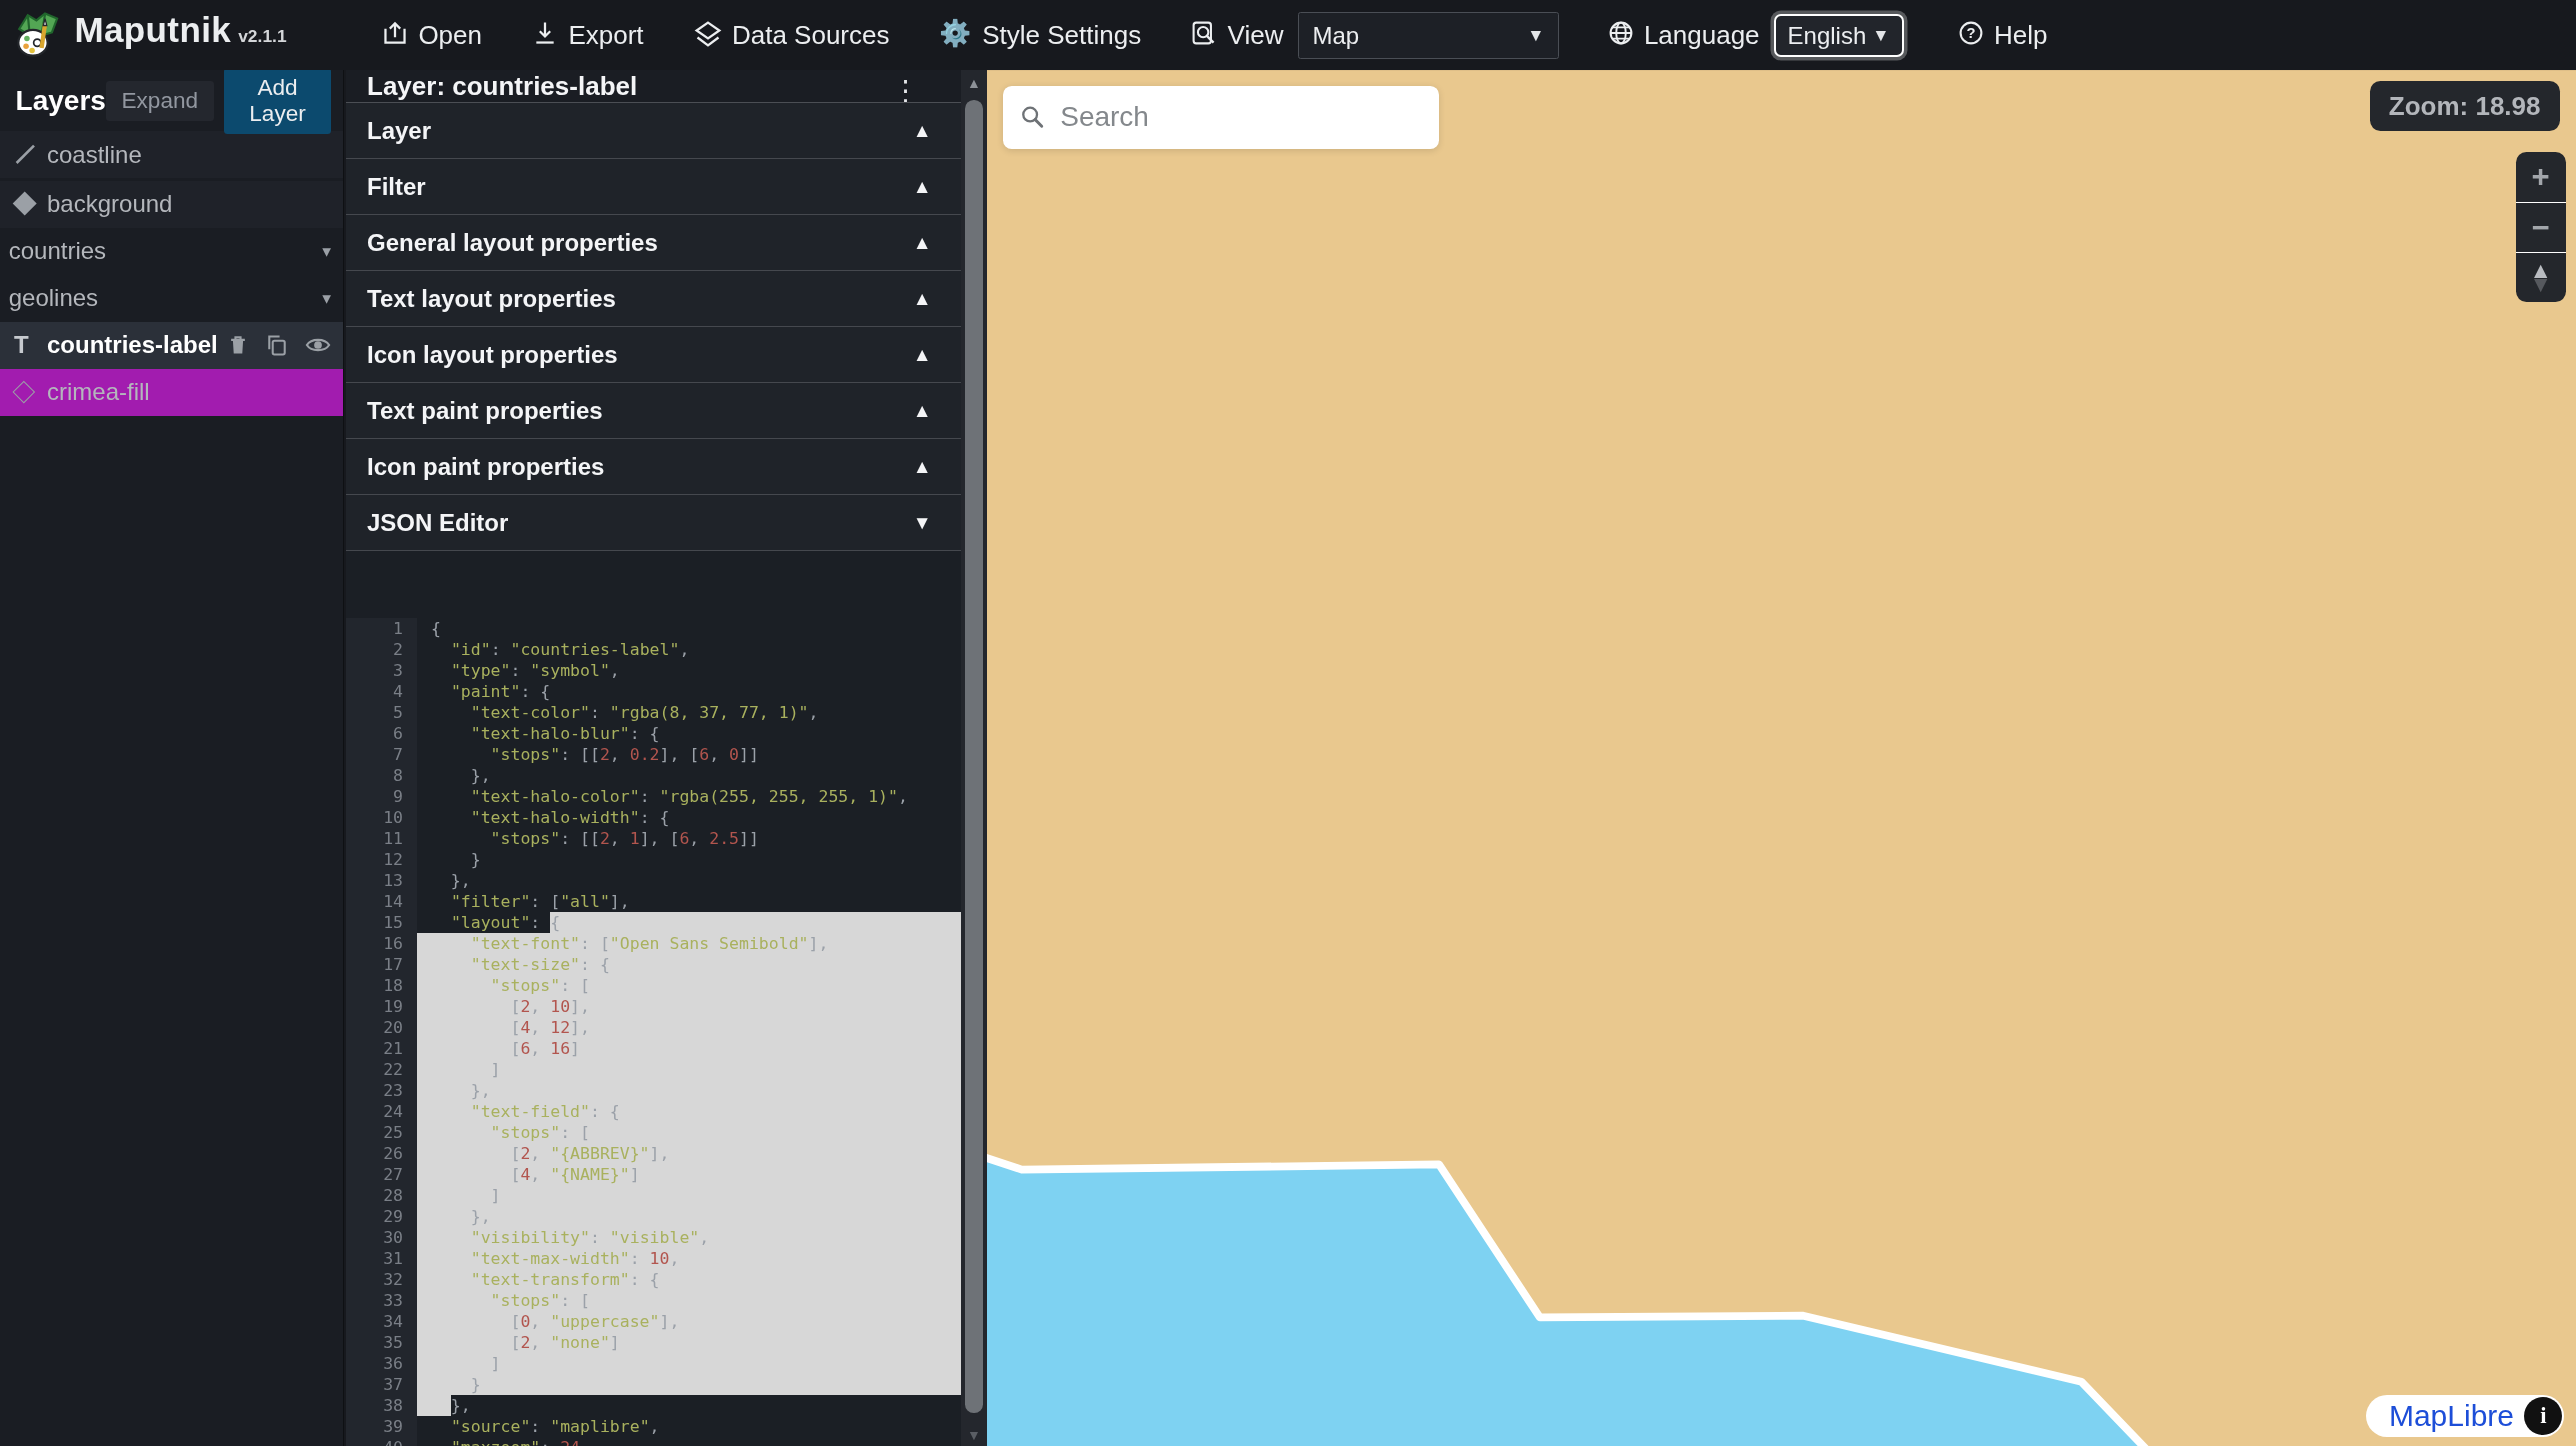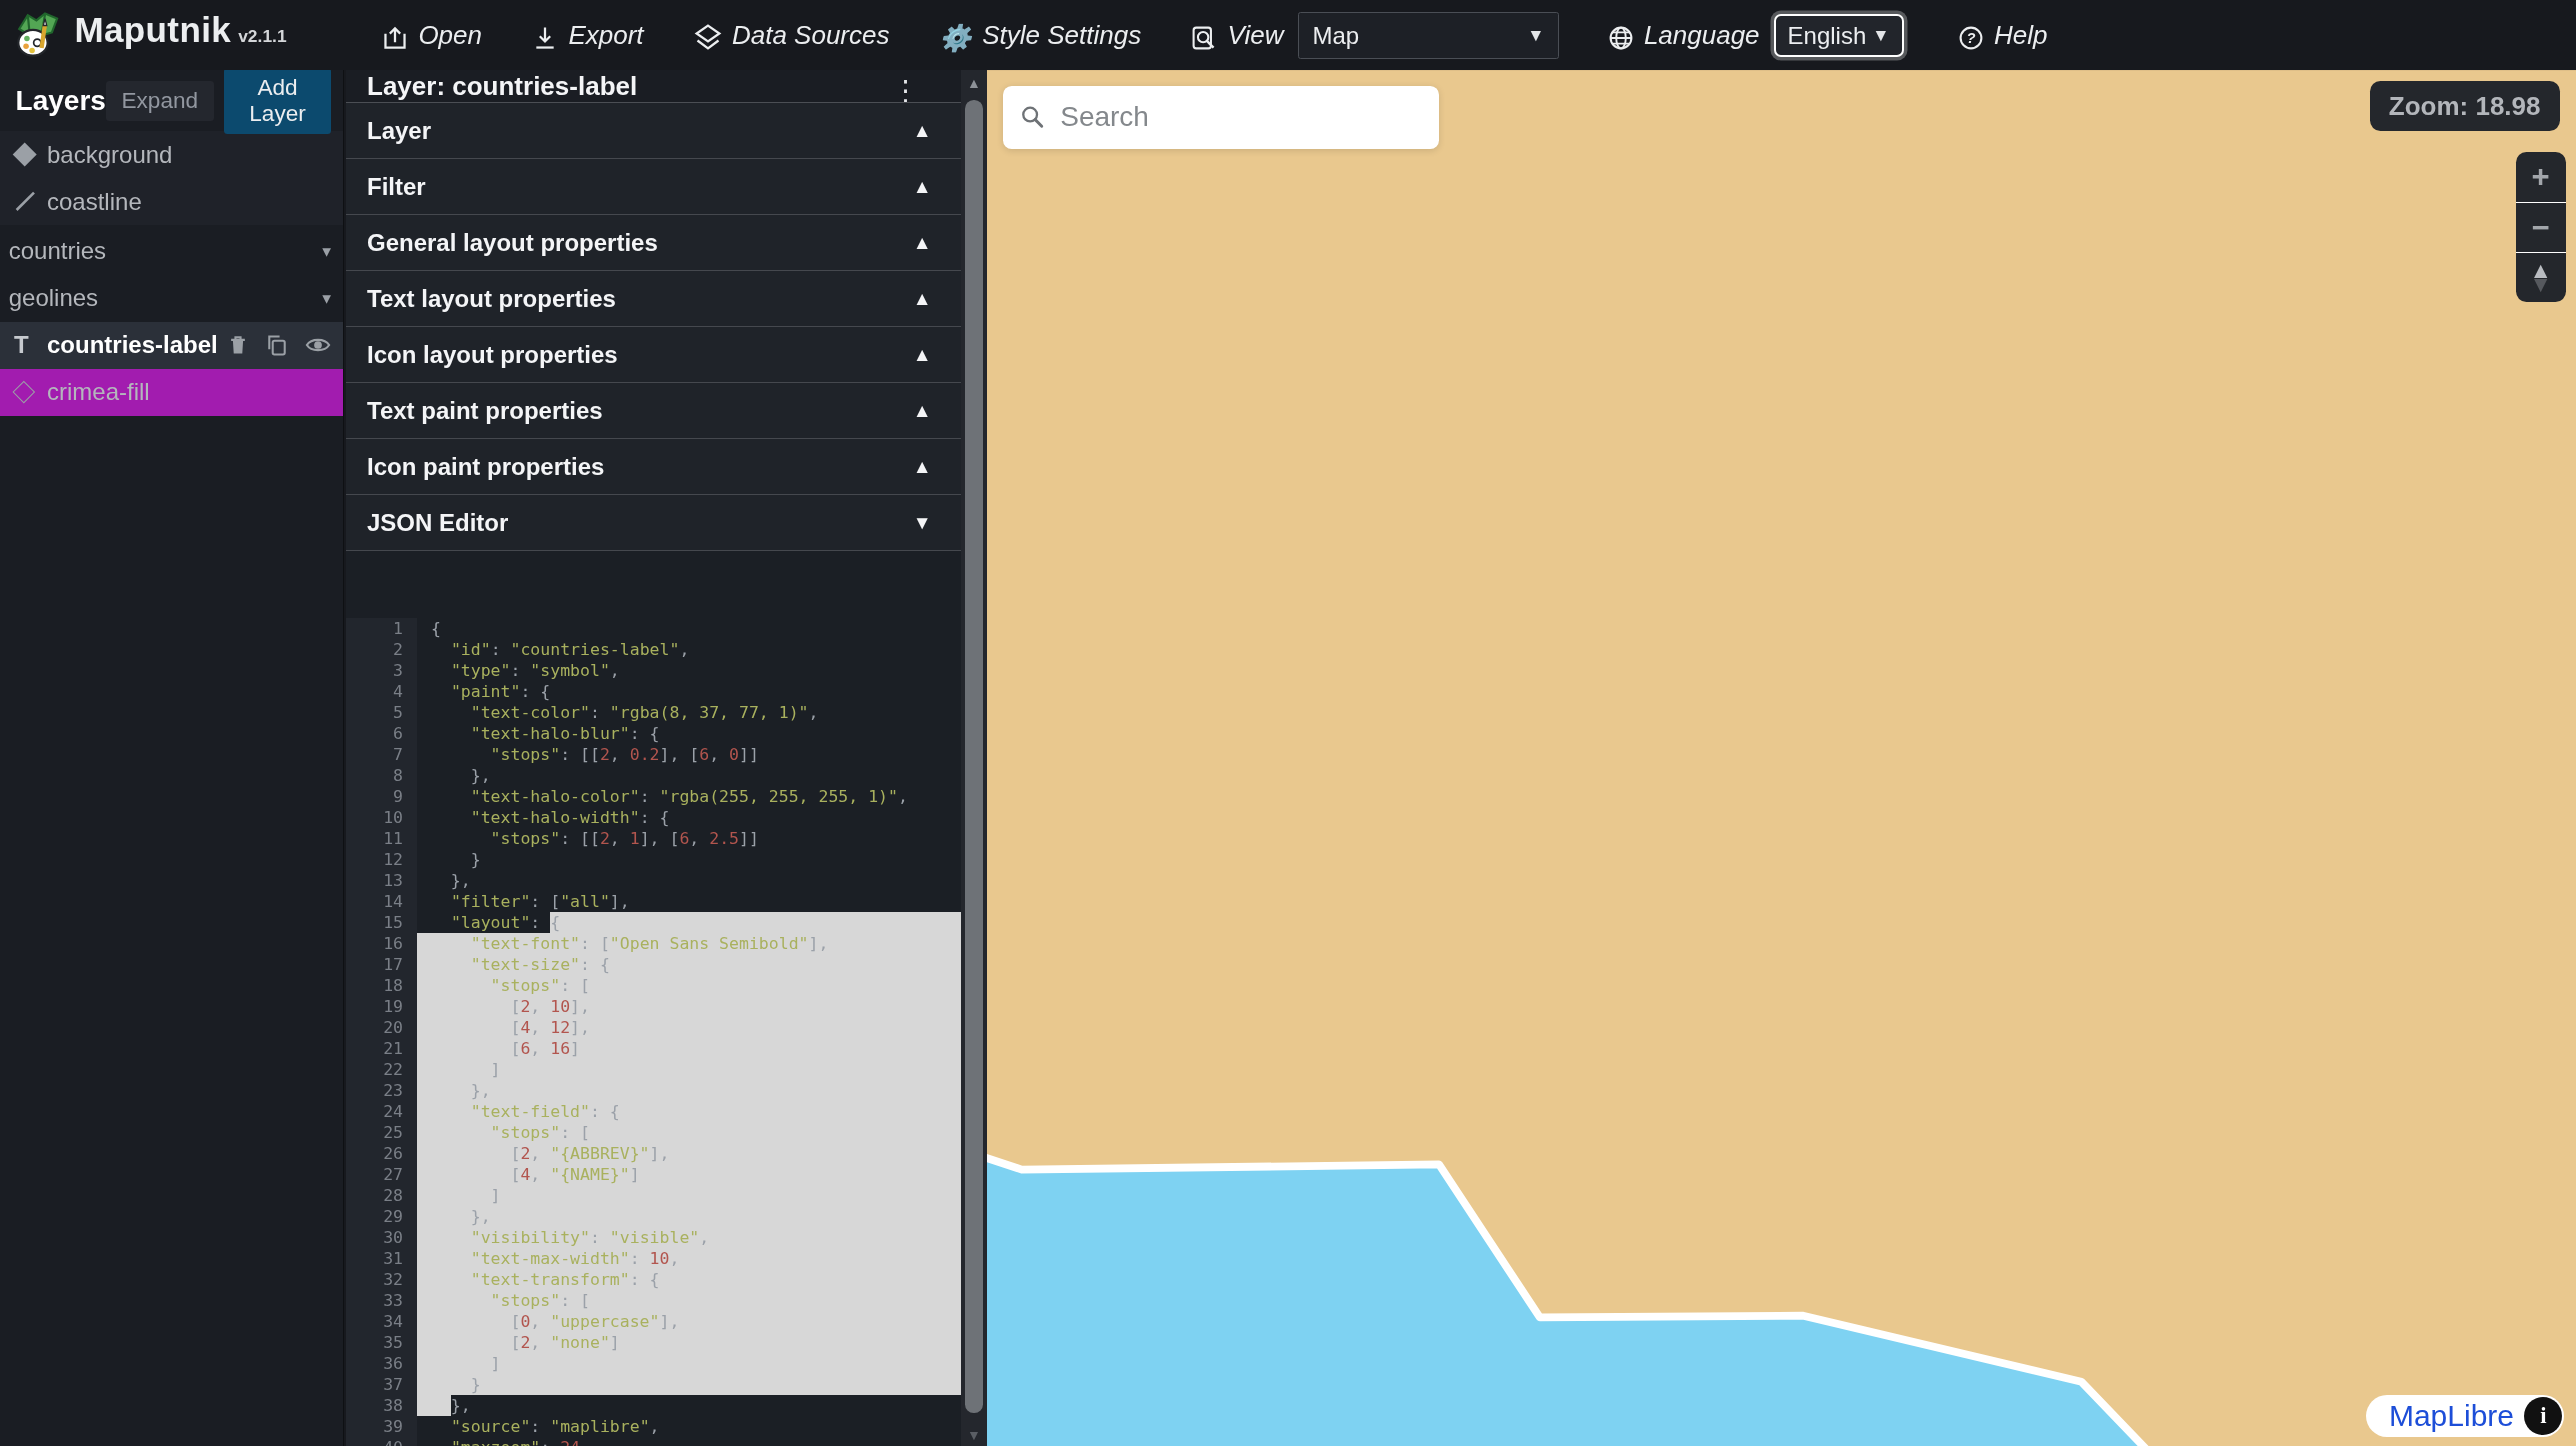--- a/index.html
+++ b/index.html
@@ -7,22 +7,22 @@
               font-family:"Liberation Sans", sans-serif; }
   .stage { position:relative; width:2576px; height:1446px; }
 
   
   .topbar { position:absolute; left:0; top:0; width:2576px; height:70px; background:#17191e;
             display:flex; align-items:center; color:#eceef0; z-index:30; }
   .brand { display:flex; align-items:baseline; padding-left:14px; width:382px; flex:0 0 auto; }
   .brand svg { align-self:center; }
   .brand-name { font-size:35px; font-weight:700; letter-spacing:0.4px; margin-left:10.4px; }
   .brand-ver { font-size:17.4px; font-weight:700; color:#d4d6d9; margin-left:7px; }
-  .menu-item { display:flex; align-items:flex-end; gap:10.4px; font-size:26px; color:#eceef0;
-               margin-right:50px; cursor:pointer; white-space:nowrap;font-style:italic; }
+  .menu-item { display:flex; align-items:flex-start; gap:10.4px; font-size:26px; color:#eceef0;
+               margin-right:50px; cursor:pointer; white-space:nowrap; }
   .menu-item svg, .menu-item .uicon { flex:0 0 auto; }
   .uicon { font-size:26px; line-height:1; }
   .sel-wrap { position:relative; display:inline-block; }
   .sel-wrap .caret-glyph { position:absolute; right:14px; top:50%; transform:translateY(-50%);
                            font-size:17.4px; color:#e3e5e8; pointer-events:none; }
   select { appearance:none; -webkit-appearance:none; font-family:"Liberation Sans",sans-serif;
            font-size:24px; color:#eceef0; outline:none; }
   .map-select { width:261px; height:47px; background:#1d2026; border:0.9px solid #4a4e55;
                 border-radius:2.6px; padding:0 38px 0 14px; }
   .lang-select { width:130px; height:43px; background:#22252b; border:2.6px solid #ffffff;
@@ -205,33 +205,33 @@
     </div>
   </div>
 
   <div class="sidebar">
     <div class="sidebar-head">
       <span class="sidebar-title">Layers</span>
       <button class="btn-expand">Expand</button>
       <button class="btn-addlayer">Add Layer</button>
     </div>
 
-    <div class="layer-row item-block">
-      <span class="licon">
-          <span class="diamond-fill"></span>
-        </span>
-      <span>background</span>
-    </div>
     <div class="layer-row item-block" style="margin-bottom:2.6px;">
       <span class="licon">
         <svg width="22.6" height="22.6" viewBox="0 0 26 26">
             <path d="M3,23 L23,3" stroke="#9ba0a6" stroke-width="3"></path>
           </svg>
       </span>
       <span>coastline</span>
+    </div>
+    <div class="layer-row item-block">
+      <span class="licon">
+          <span class="diamond-fill"></span>
+        </span>
+      <span>background</span>
     </div>
     <div class="layer-row row-group">
       <span>countries</span>
       <span class="gcaret">▾</span>
     </div>
     <div class="layer-row row-group">
       <span>geolines</span>
       <span class="gcaret">▾</span>
     </div>
     <div class="layer-row row-selected">

